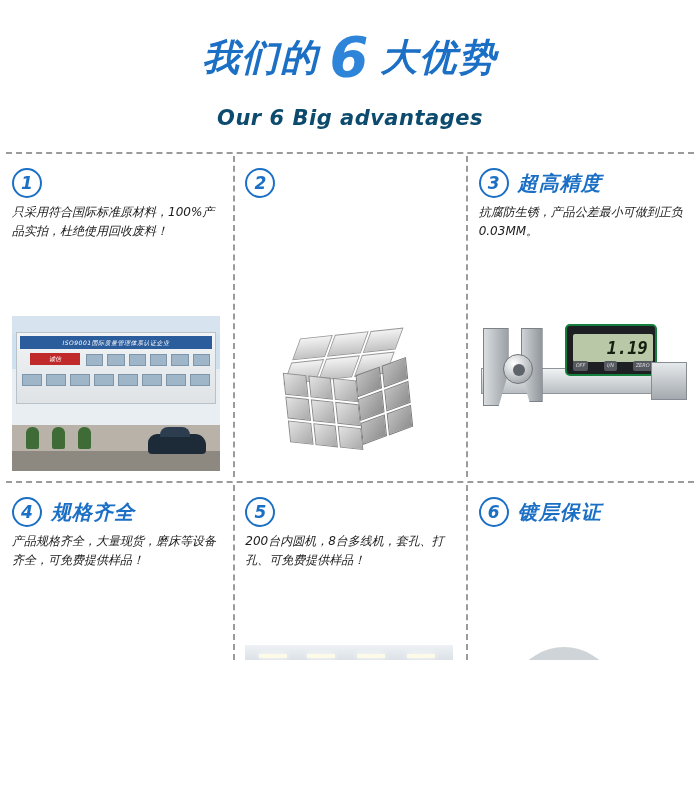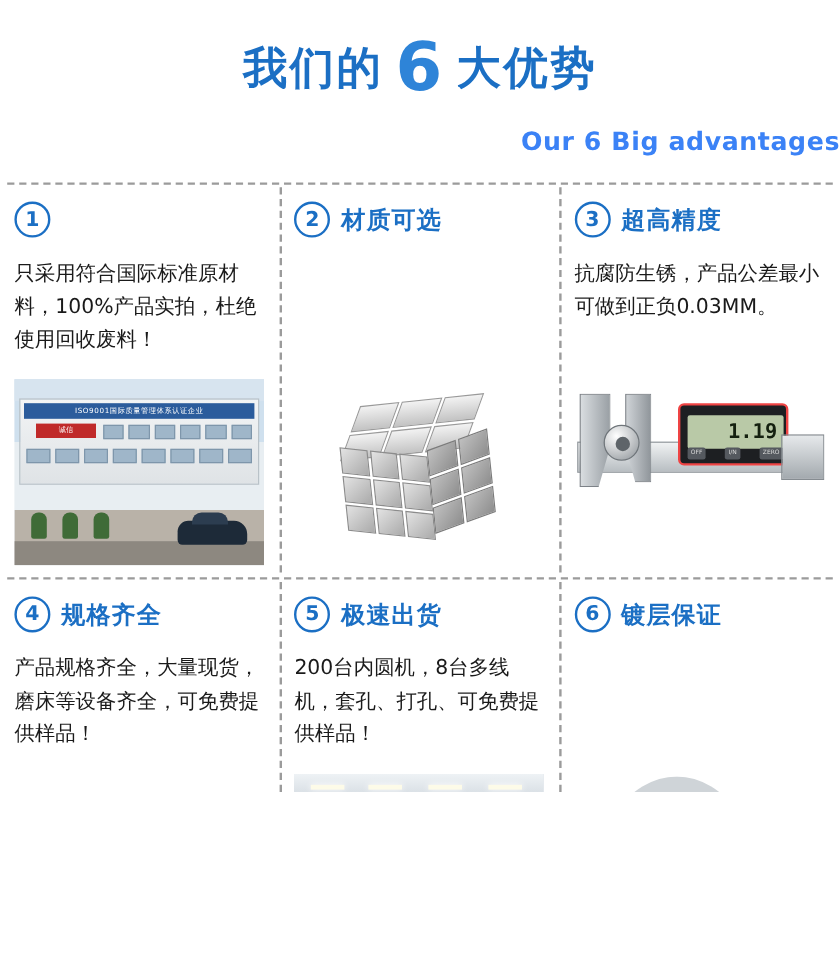--- a/index.html
+++ b/index.html
@@ -7,20 +7,21 @@
     margin: 0; padding: 0;
     width: 700px; height: 810px;
     background: #ffffff;
     font-family: "DejaVu Sans", "Liberation Sans", sans-serif;
   }
   #page {
     position: relative;
     width: 700px; height: 660px;
     overflow: hidden;
     background: #ffffff;
+    font-style: italic;
   }
 
   
   .header {
     padding-top: 26px;
     text-align: center;
   }
   .title-main {
     font-size: 37px;
     font-weight: bold;
@@ -34,23 +35,22 @@
     color: #2e84d8;
     font-weight: bold;
     vertical-align: -6px;
     padding: 0 10px;
     font-family: "DejaVu Sans", "Liberation Sans", sans-serif;
   }
   .title-sub {
     margin-top: 18px;
     font-size: 21px;
     font-weight: bold;
-    color: #3b82f6;
+    color: #0c4a6e;
     letter-spacing: 0.5px;
-    text-align: right;
   }
 
   
   .grid {
     position: absolute;
     top: 152px;
     left: 0;
     width: 700px;
     height: 658px;
   }
@@ -103,22 +103,22 @@
     font-family: "DejaVu Sans", "Liberation Sans", sans-serif;
   }
   .cell-title {
     font-size: 20px;
     font-weight: bold;
     color: #1b6fc4;
     letter-spacing: 1px;
     white-space: nowrap;
   }
   .cell-text {
-    margin-top: 15px;
-    font-size: 17px;
+    margin-top: 3px;
+    font-size: 12px;
     line-height: 1.62;
     color: #1a1a1a;
     width: 205px;
   }
 
   
   .img-box {
     position: absolute;
     left: 12px;
     width: 208px;
@@ -185,22 +185,22 @@
   }
   .cube .side div { background: linear-gradient(135deg,#bfbfbf,#8e8e8e); border: 1px solid #7c7c7c; }
 
   
   .caliper { background: #ffffff; }
   .cal-bar {
     position: absolute; left: 2px; top: 54px; width: 204px; height: 26px;
     background: linear-gradient(#f0f2f3, #b8bec2); border: 1px solid #8e9499;
   }
   .cal-screen {
-    position: absolute; left: 86px; top: 22px; width: 92px; height: 52px;
-    background: #1d1f22; border-radius: 5px; border: 2px solid #ef4444;
+    position: absolute; left: 86px; top: 10px; width: 92px; height: 52px;
+    background: #1d1f22; border-radius: 5px; border: 2px solid #15803d;
   }
   .cal-lcd {
     position: absolute; left: 6px; top: 8px; width: 80px; height: 28px;
     background: #b9c9a7; border-radius: 2px;
     color: #14200f; font-size: 17px; font-weight: bold; text-align: right;
     line-height: 28px; padding-right: 5px;
     font-family: "DejaVu Sans Mono", "Liberation Mono", monospace;
   }
   .cal-btns {
     position: absolute; left: 6px; bottom: 3px; width: 80px; height: 10px;
@@ -369,21 +369,20 @@
           <div class="f-tree" style="left:14px;"></div>
           <div class="f-tree" style="left:40px;"></div>
           <div class="f-tree" style="left:66px;"></div>
           <div class="f-car"></div>
         </div>
       </div>
 
       <div class="cell">
         <div class="cell-head">
           <div class="badge">2</div>
-          <div class="cell-title">材质可选</div>
         </div>
 
         <div class="img-box cube-wrap" style="top:168px; height:148px;">
           <div class="cube">
             <div class="face top">
               <div></div>
                 <div></div>
                 <div></div>
               <div></div>
                 <div></div>
@@ -461,21 +460,20 @@
             <div class="hole" style="left:56px;"></div>
           </div>
           <div class="ring-mag" style="left:104px; top:74px;"></div>
           <div class="ring-mag" style="left:146px; top:84px;"></div>
         </div>
       </div>
 
       <div class="cell">
         <div class="cell-head">
           <div class="badge">5</div>
-          <div class="cell-title">极速出货</div>
         </div>
         <div class="cell-text">200台内圆机，8台多线机，套孔、打孔、可免费提供样品！</div>
 
         <div class="img-box floor" style="top:164px; height:156px;">
           <div class="ceil">
             <span style="left:14px;"></span>
             <span style="left:62px;"></span>
             <span style="left:112px;"></span>
             <span style="left:162px;"></span>
           </div>

